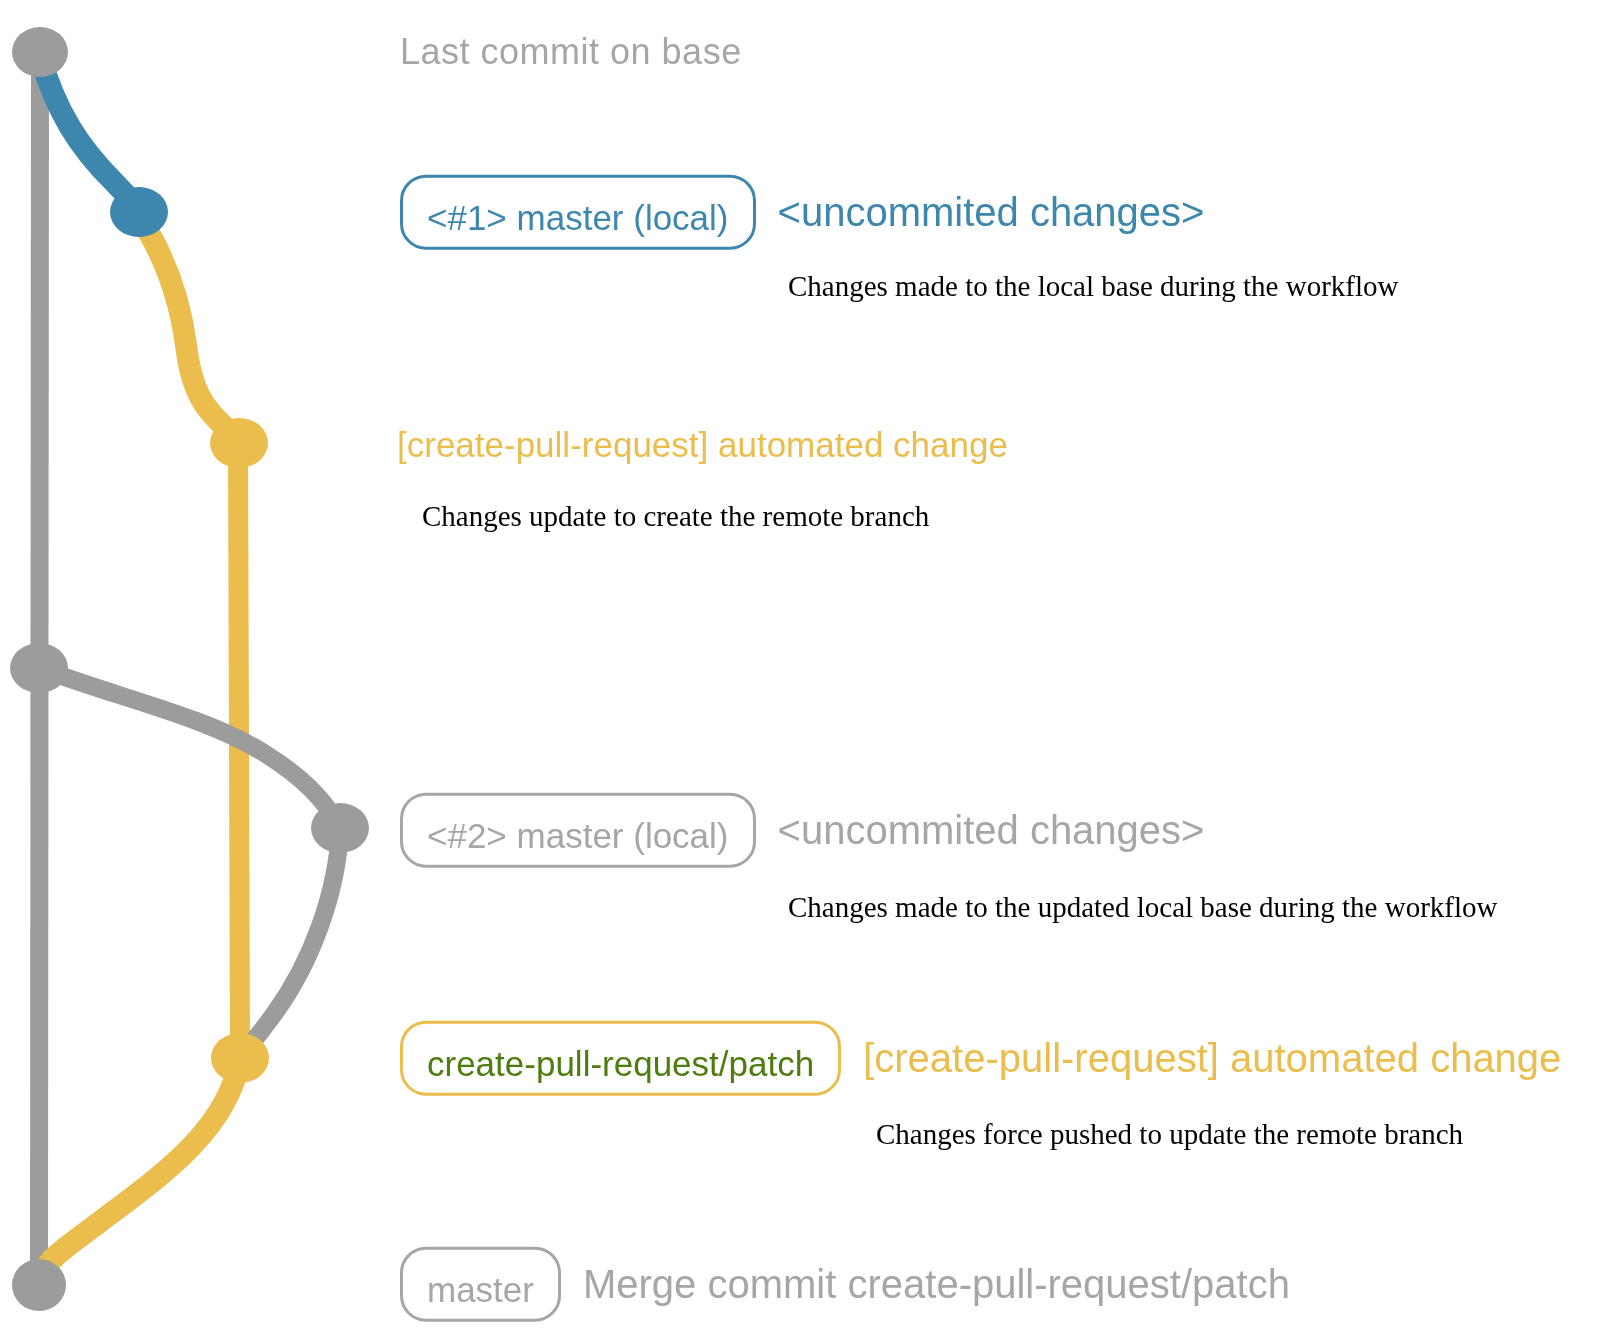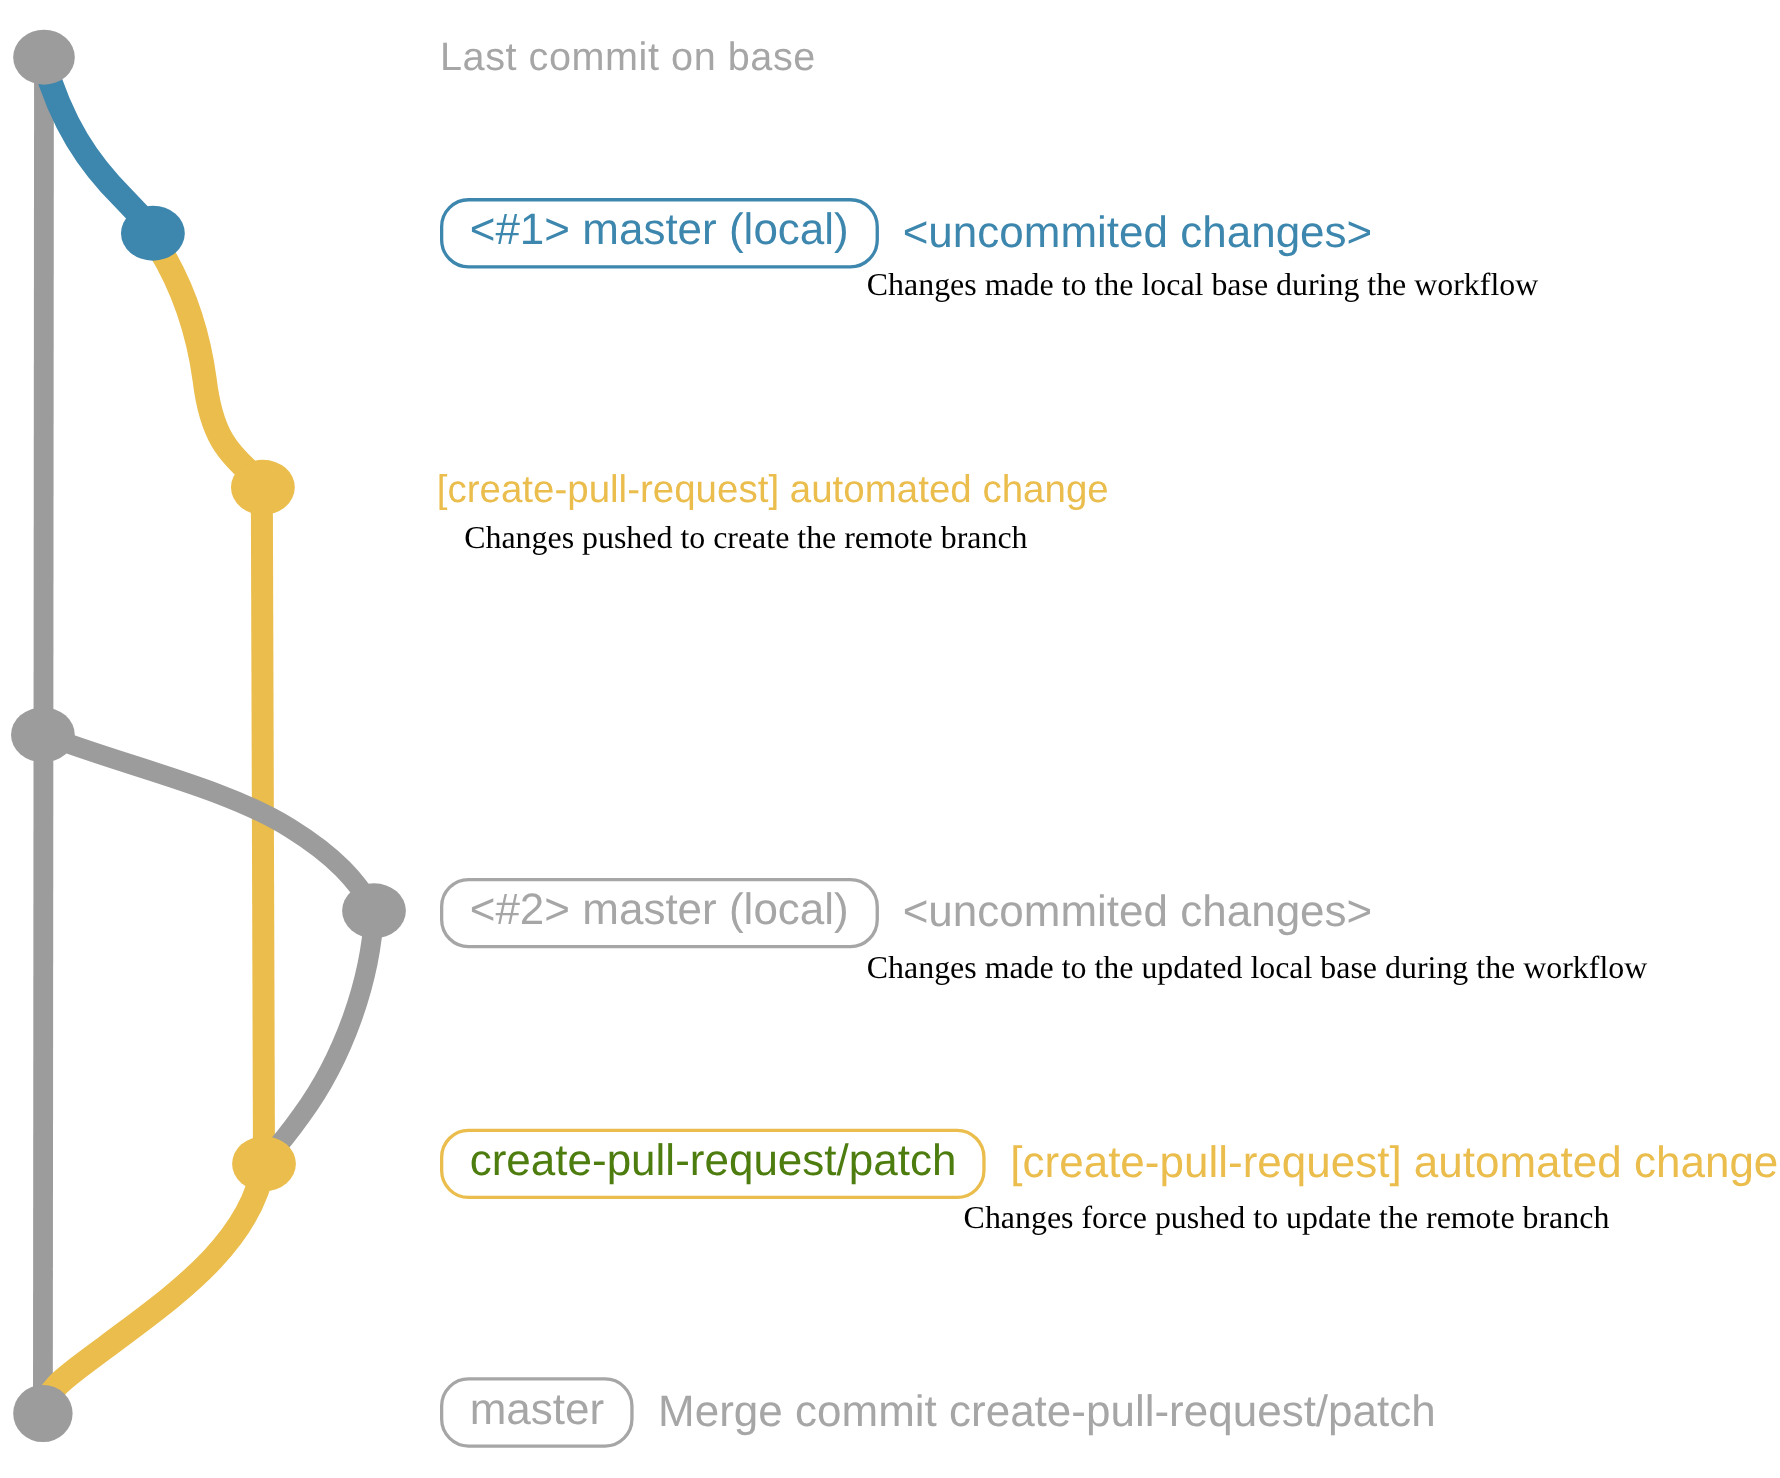--- a/index.html
+++ b/index.html
@@ -16,38 +16,39 @@
     position:absolute;left:400px;
     display:flex;align-items:center;
     transform:translateY(-50%);
     white-space:nowrap;
   }
   .glabel{font-size:36px;color:#a6a6a6;letter-spacing:0.5px;}
   .badge{
     display:inline-block;
     border:3px solid #a6a6a6;
     border-radius:26px;
-    padding:2px 24px 7px 24px;
-    font-size:40px;line-height:1.22;text-align:center;
+    padding:19px 24px 7px 24px;
+    font-size:35px;line-height:1.22;text-align:center;
   }
   .badge.blue{color:#3d87ae;border-color:#3d87ae;}
   .badge.gray{color:#a6a6a6;border-color:#a6a6a6;}
   .badge.yellow{color:#4d7c0f;border-color:#eabd4c;}
   .annotation{font-size:40px;margin-left:22px;}
   .annotation.blue{color:#3d87ae;}
   .annotation.gray{color:#a6a6a6;}
   .annotation.yellow{color:#eabd4c;}
   .heading{font-size:35px;}
   .heading.yellow{color:#eabd4c;}
   .note{
     position:absolute;
     transform:translateY(-50%);
     font-family:"Liberation Serif", serif;
     font-size:29px;color:#000000;
     white-space:nowrap;
+    margin-top:26px;
   }
 </style>
 </head>
 <body>
 
 <div class="canvas">
 
   <svg class="graph-svg" width="420" height="1344" viewBox="0 0 420 1344">
 
     <path d="M 40 52 L 39 1285" stroke="#9c9c9c" stroke-width="18" fill="none"></path>
@@ -79,21 +80,21 @@
 
   <div class="row" style="top:212px">
     <span class="badge blue">&lt;#1&gt; master (local)</span>
     <span class="annotation blue">&lt;uncommited changes&gt;</span>
   </div>
   <div class="note" style="top:260px;left:788px">Changes made to the local base during the workflow</div>
 
   <div class="row" style="top:445px;left:397px">
     <span class="heading yellow">[create-pull-request] automated change</span>
   </div>
-  <div class="note" style="top:490px;left:422px">Changes pushed to create the remote branch</div>
+  <div class="note" style="top:490px;left:422px">Changes update to create the remote branch</div>
 
 
   <div class="row" style="top:830px">
     <span class="badge gray">&lt;#2&gt; master (local)</span>
     <span class="annotation gray">&lt;uncommited changes&gt;</span>
   </div>
   <div class="note" style="top:881px;left:788px">Changes made to the updated local base during the workflow</div>
 
   <div class="row" style="top:1058px">
     <span class="badge yellow">create-pull-request/patch</span>

